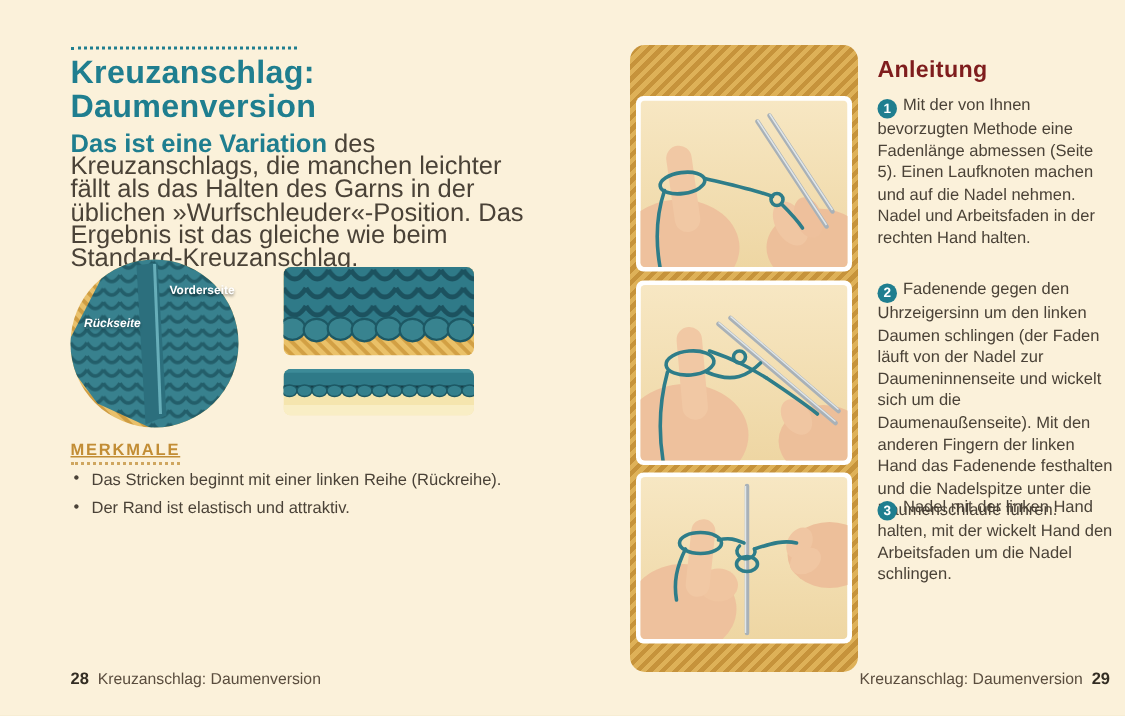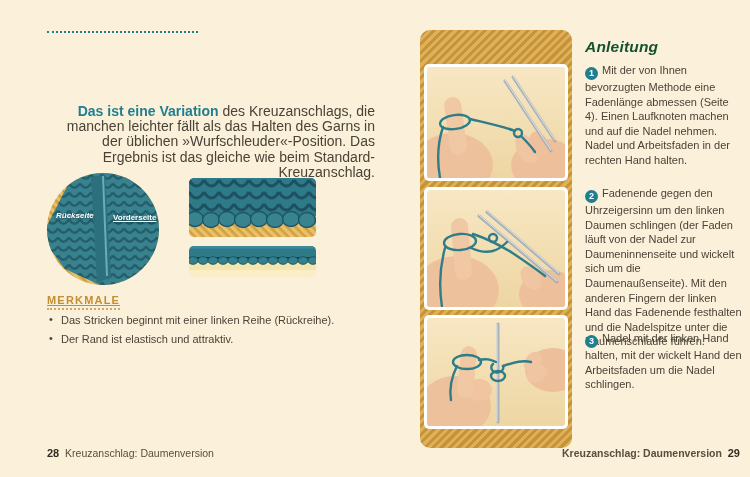--- a/index.html
+++ b/index.html
@@ -4,76 +4,80 @@
 <style>
   html,body{margin:0;padding:0;}
   body{font-family:"Liberation Sans",sans-serif;background:#f1e5c8;}
   .spread{position:relative;width:750px;height:477px;background:#fbf1da;overflow:hidden;}
 
   
   .dotted-rule{position:absolute;left:47px;top:31px;width:151px;border-top:2px dotted #1f7e8f;}
   .page-title{position:absolute;left:47px;top:37px;margin:0;font-size:21.5px;line-height:23px;
     font-weight:bold;color:#1f7e8f;letter-spacing:.2px;}
   .page-title span{display:block;}
-  .intro{position:absolute;left:47px;top:88px;width:312px;margin:16px;font-size:14px;
-    line-height:15.2px;color:#4a4237;text-align:right;}
+  .intro{position:absolute;left:47px;top:88px;width:312px;margin:0;font-size:17px;
+    line-height:15.2px;color:#4a4237;}
   .intro .lead{font-weight:bold;color:#1f7e8f;}
 
   .circle-photo{position:absolute;left:47px;top:173px;width:112px;height:112px;}
   .photo-label{position:absolute;color:#fff;font-size:8px;font-weight:bold;
     text-shadow:0 1px 2px rgba(0,0,0,.45);white-space:nowrap;}
   .label-back{left:9px;top:38px;font-style:italic;}
-  .label-front{left:66px;top:40px;text-decoration:underline;}
+  .label-front{left:66px;top:16px;}
 
   .rect-photo{position:absolute;}
   .rect-photo-top{left:189px;top:178px;}
   .rect-photo-bottom{left:189px;top:246px;}
 
   .sec-head{position:absolute;left:47px;margin:0;font-size:11px;font-weight:bold;
     letter-spacing:1.2px;color:#c28d35;border-bottom:2px dotted #cfa65f;padding-bottom:2px;}
   .sec-merkmale{top:294px;text-decoration:underline;}
   .sec-geeignet{top:350px;}
   .bullets{position:absolute;left:47px;margin:0;padding:0;list-style:none;
     font-size:11px;line-height:13px;color:#4a4237;}
   .bullets-1{top:314px;}
   .bullets-2{top:369px;}
   .bullets li{position:relative;padding-left:14px;margin-bottom:6px;}
   .bullets li::before{content:"•";position:absolute;left:2px;top:-1px;color:#4a4237;}
 
   .footer{position:absolute;top:447px;font-size:10.5px;color:#5a4d3e;}
   .footer b{color:#332d23;font-size:11px;text-align:right;}
   .footer-left{left:47px;}
-  .footer-right{right:10px;text-align:right;font-weight:bold;}
+  .footer-right{right:10px;text-align:right;}
 
   
   .photo-col{position:absolute;left:420px;top:30px;width:152px;height:418px;border-radius:10px;
     background:repeating-linear-gradient(135deg,#deb158 0 3px,#c6933b 3px 6px);}
   .photo{position:absolute;background:#fff;padding:3px;border-radius:5px;}
   .photo svg{display:block;border-radius:3px;}
   .photo-1{left:424px;top:64px;}
   .photo-2{left:424px;top:187px;}
   .photo-3{left:424px;top:315px;}
 
   .anleitung{position:absolute;left:585px;top:38px;margin:0;font-size:15.5px;
-    font-weight:bold;color:#14532d;letter-spacing:.2px;font-style:italic;}
+    font-weight:bold;color:#7f1d1d;letter-spacing:.2px;}
   .step{position:absolute;left:585px;width:158px;margin:0;font-size:11px;
     line-height:14.6px;color:#4a4237;}
   .step-1{top:63px;}
   .step-2{top:186px;}
   .step-3{top:331px;}
   .badge{display:inline-block;width:13px;height:13px;border-radius:50%;background:#1f7e8f;
     color:#fff;font-size:9px;line-height:13px;text-align:center;font-weight:bold;
     margin-right:4px;vertical-align:-2px;}
 </style>
 </head>
 <body>
 
 <div class="spread">
 
   <div class="dotted-rule"></div>
+  <h1 class="page-title">
+    <span>Kreuzanschlag:</span>
+    <span>Daumenversion</span>
+  </h1>
 
   <p class="intro"><span class="lead">Das ist eine Variation</span><span> des Kreuzanschlags, die manchen leichter fällt als das Halten des Garns in der üblichen »Wurfschleuder«-Position. Das Ergebnis ist das gleiche wie beim Standard-Kreuzanschlag.</span></p>
 
   <div class="circle-photo">
     <svg viewBox="0 0 112 112" width="112" height="112">
       <defs>
         <pattern id="weaveA" width="6" height="6" patternUnits="userSpaceOnUse" patternTransform="rotate(45)">
           <rect width="6" height="6" fill="#e9c06a"></rect>
           <rect width="6" height="2.6" fill="#cf9d42"></rect>
         </pattern>
@@ -252,21 +256,21 @@
         <path d="M66,46 a6,5 0 1 0 10,2"></path>
         <ellipse cx="71" cy="58" rx="7" ry="5"></ellipse>
         <path d="M76,48 C88,44 96,42 104,44"></path>
         <path d="M30,48 C24,60 22,70 24,82"></path>
       </g>
     </svg>
   </div>
 
   <h2 class="anleitung">Anleitung</h2>
 
-  <p class="step step-1"><span class="badge">1</span><span>Mit der von Ihnen bevorzugten Methode eine Fadenlänge abmessen (Seite 4). Einen Laufknoten machen und auf die Nadel nehmen. Nadel und Arbeitsfaden in der rechten Hand halten.</span></p>
+  <p class="step step-1"><span class="badge">1</span><span>Mit der von Ihnen bevorzugten Methode eine Fadenlänge abmessen (Seite 5). Einen Laufknoten machen und auf die Nadel nehmen. Nadel und Arbeitsfaden in der rechten Hand halten.</span></p>
 
   <p class="step step-2"><span class="badge">2</span><span>Fadenende gegen den Uhrzeigersinn um den linken Daumen schlingen (der Faden läuft von der Nadel zur Daumeninnenseite und wickelt sich um die Daumenaußenseite). Mit den anderen Fingern der linken Hand das Fadenende festhalten und die Nadelspitze unter die Daumenschlaufe führen.</span></p>
 
   <p class="step step-3"><span class="badge">3</span><span>Nadel mit der linken Hand halten, mit der wickelt Hand den Arbeitsfaden um die Nadel schlingen.</span></p>
 
   <div class="footer footer-right"><span>Kreuzanschlag: Daumenversion</span>&nbsp;
     <b>29</b>
   </div>
 
 </div>

